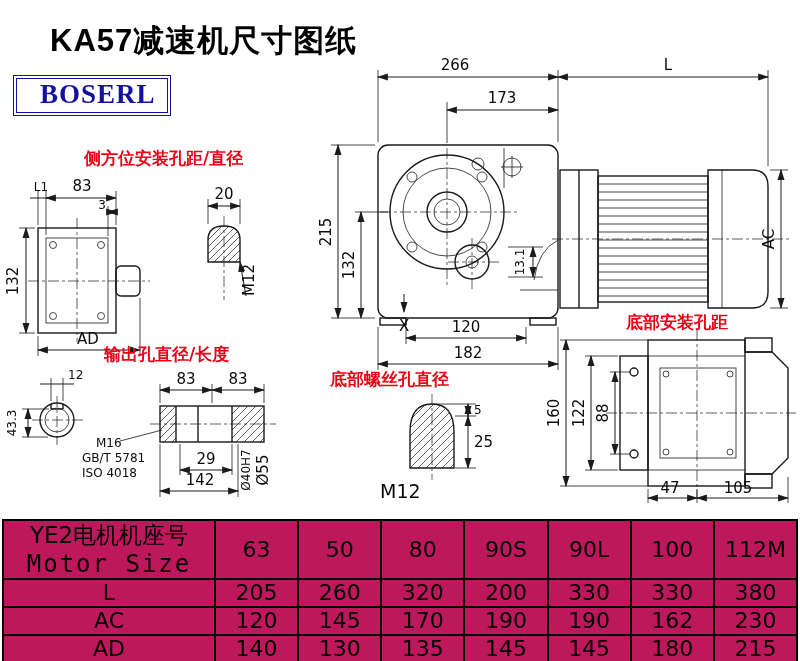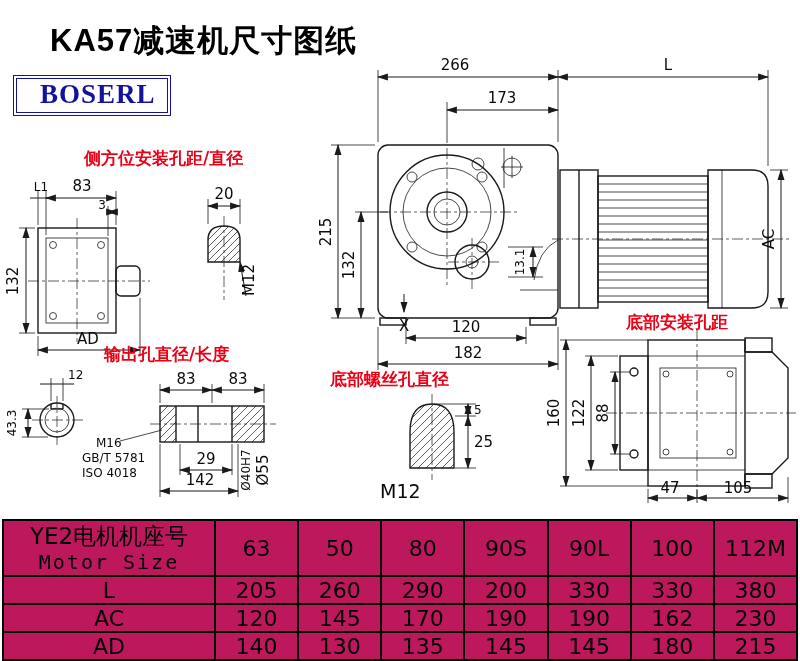--- a/index.html
+++ b/index.html
@@ -17,21 +17,21 @@
   svg .d{font-size:15px}
   svg .s{font-size:12px}
   svg .big{font-size:19px}
   svg .red{font-size:17px;font-weight:bold;fill:#ec0016;font-family:"DejaVu Sans",sans-serif}
   table.spec{position:absolute;left:2px;top:519px;width:796px;border-collapse:collapse;table-layout:fixed;background:#be185d}
   .spec th,.spec td{border:2px solid #000;text-align:center;vertical-align:middle;font-size:22px;font-family:"DejaVu Sans",sans-serif;color:#000;padding:0;font-weight:normal}
   .spec col.c0{width:212px}
   .spec tr.hd{height:56px}
   .spec tr.rw{height:28px}
   .spec .hcn{font-size:23px;line-height:1.25}
-  .spec .hen{font-size:20px;font-family:"DejaVu Sans Mono",monospace;letter-spacing:2px}
+  .spec .hen{font-size:24px;font-family:"DejaVu Sans Mono",monospace;letter-spacing:2px}
 </style>
 </head>
 <body>
 
 <div class="page">
 
   <svg class="drawing" width="800" height="506" viewBox="0 0 800 506">
     <defs>
       <marker id="ar" viewBox="0 0 10 10" refX="9" refY="5" markerWidth="11" markerHeight="11" orient="auto-start-reverse">
           <path d="M0,1.8 L10,5 L0,8.2 Z" fill="#1a1a1a"></path>
@@ -289,21 +289,21 @@
         <td>80</td>
         <td>90S</td>
         <td>90L</td>
         <td>100</td>
         <td>112M</td>
       </tr>
       <tr class="rw">
         <td>L</td>
         <td>205</td>
         <td>260</td>
-        <td>290</td>
+        <td>320</td>
         <td>200</td>
         <td>330</td>
         <td>330</td>
         <td>380</td>
       </tr>
       <tr class="rw">
         <td>AC</td>
         <td>120</td>
         <td>145</td>
         <td>170</td>

